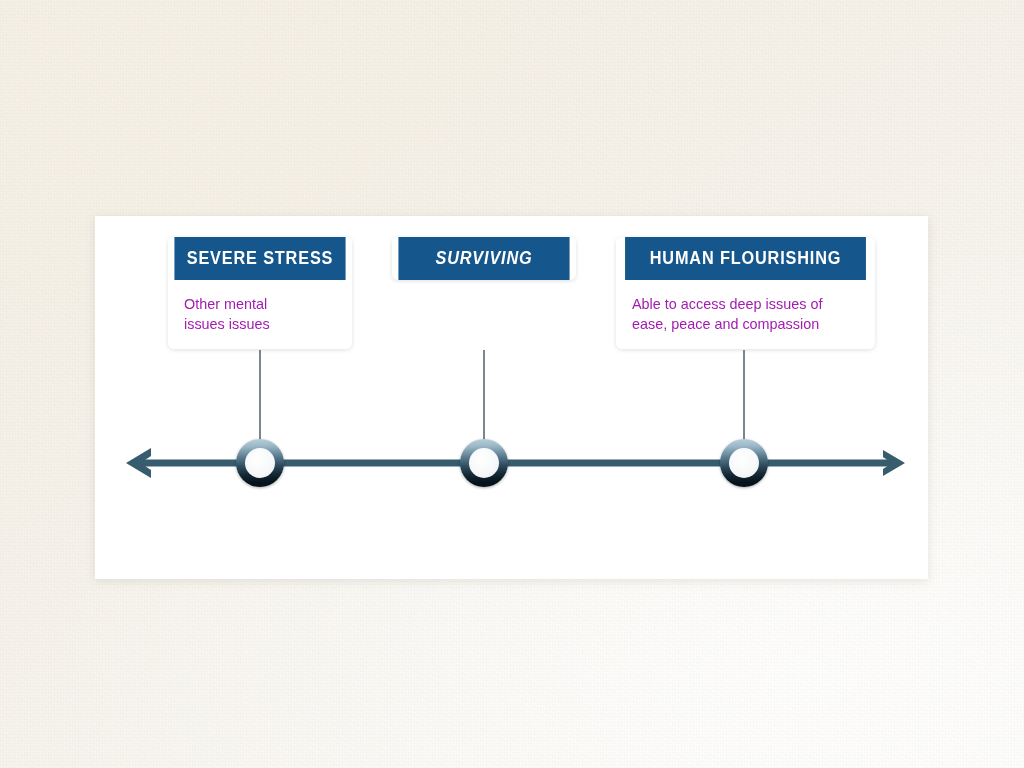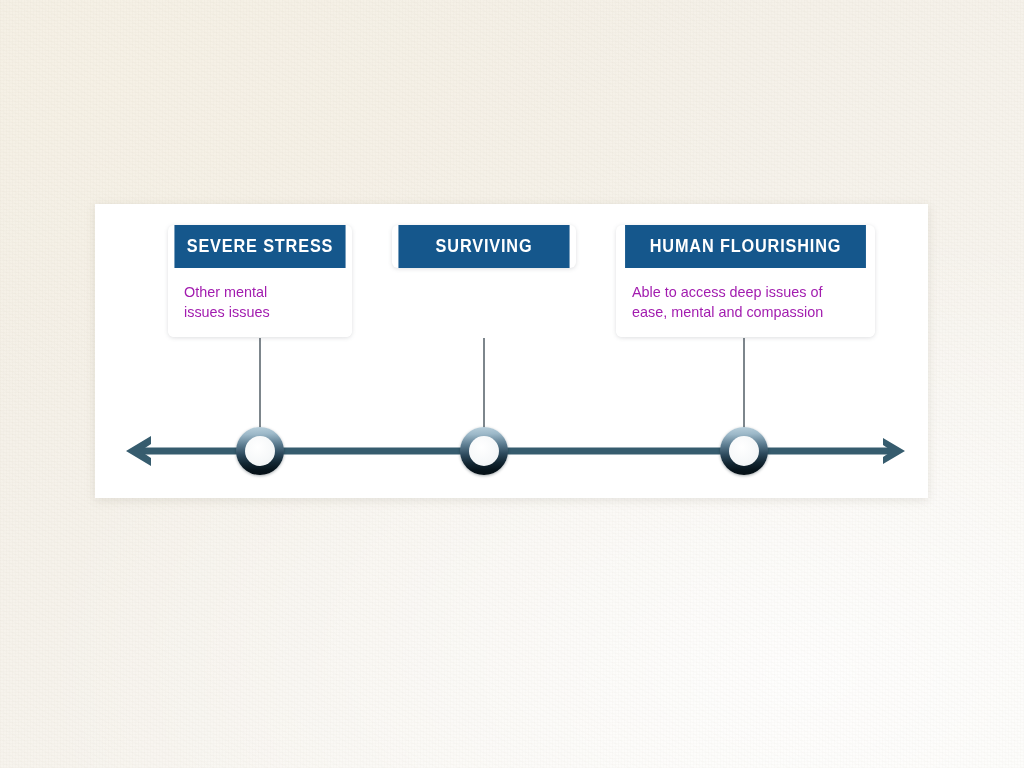--- a/index.html
+++ b/index.html
@@ -36,23 +36,23 @@
     background-image:
       repeating-linear-gradient(0deg,   rgba(175,168,152,0.055) 0px, rgba(175,168,152,0.055) 1px, rgba(255,255,255,0) 1px, rgba(255,255,255,0) 3px),
       repeating-linear-gradient(90deg,  rgba(175,168,152,0.050) 0px, rgba(175,168,152,0.050) 1px, rgba(255,255,255,0) 1px, rgba(255,255,255,0) 3px),
       repeating-linear-gradient(28deg,  rgba(160,152,136,0.030) 0px, rgba(160,152,136,0.030) 1px, rgba(255,255,255,0) 2px, rgba(255,255,255,0) 5px);
   }
 
   
   #slide-panel {
     position: absolute;
     left: 95px;
-    top: 204px;
+    top: 216px;
     width: 833px;
-    height: 294px;
+    height: 363px;
     background: #ffffff;
     box-shadow: 0 2px 9px rgba(120,112,96,0.16);
   }
 
   
   #timeline-axis {
     position: absolute;
     left: 0;
     top: 0;
     width: 833px;
@@ -94,21 +94,21 @@
     background: #ffffff;
   }
 
   .card-body .line {
     display: block;
     white-space: nowrap;
   }
 
   
   #card-severe-stress   { left: 73px;  width: 184px; }
-  #card-surviving       { left: 297px; width: 184px; }
+  #card-surviving       { left: 297px; width: 184px; font-style: italic; }
   #card-human-flourishing { left: 521px; width: 259px; }
 
   
   .connector {
     position: absolute;
     width: 1.6px;
     background: #7d868c;
     top: 134px;
     height: 110px;
   }
@@ -187,17 +187,17 @@
   </div>
 
   <div class="card" id="card-surviving">
     <div class="card-header">SURVIVING</div>
   </div>
 
   <div class="card" id="card-human-flourishing">
     <div class="card-header">HUMAN FLOURISHING</div>
     <div class="card-body">
       <span class="line">Able to access deep issues of</span>
-      <span class="line">ease, mental and compassion</span>
+      <span class="line">ease, peace and compassion</span>
     </div>
   </div>
 
 </div>
 
 </body></html>

